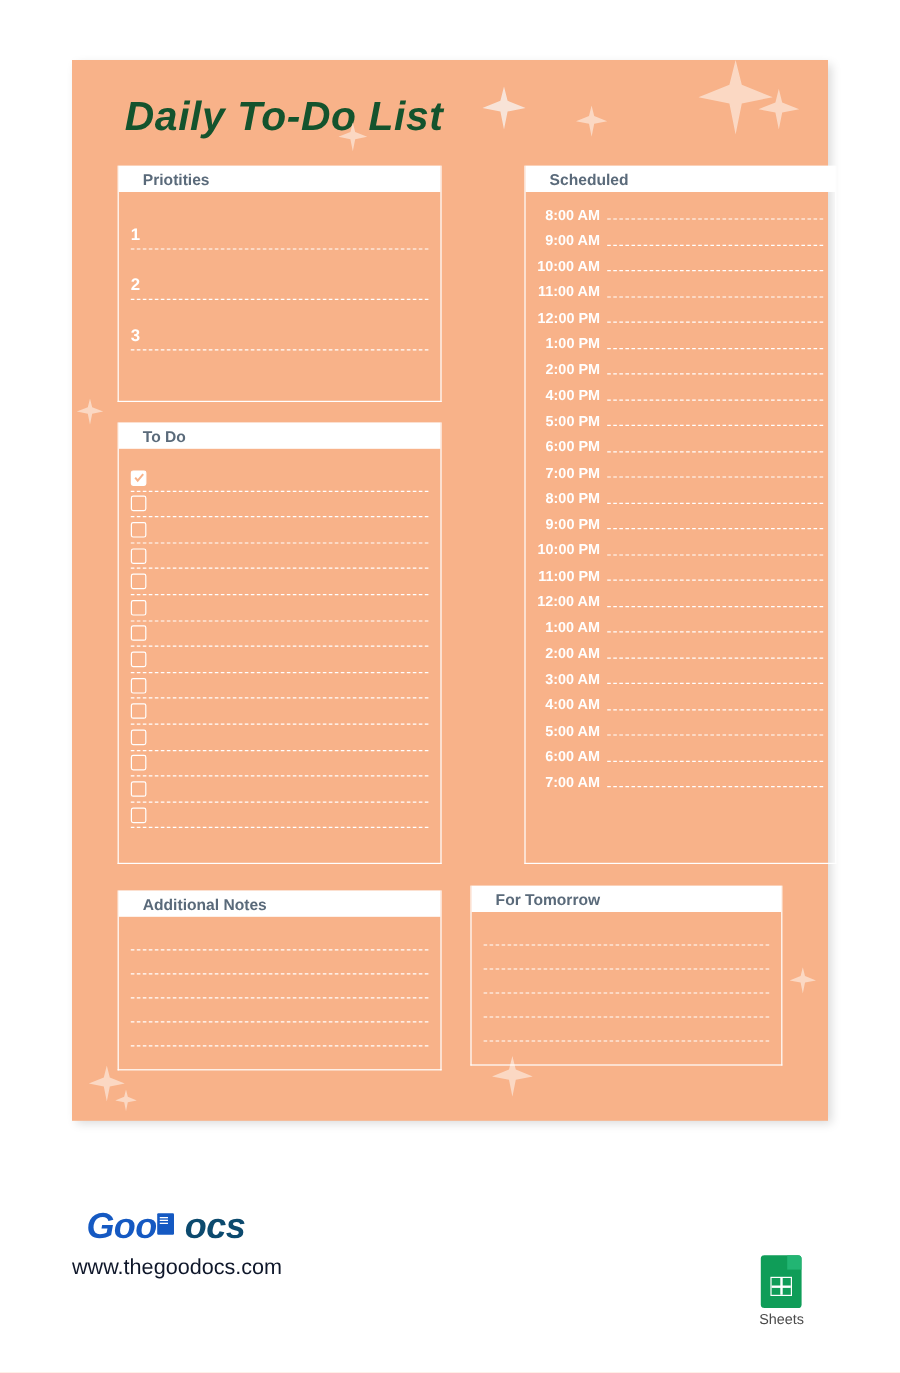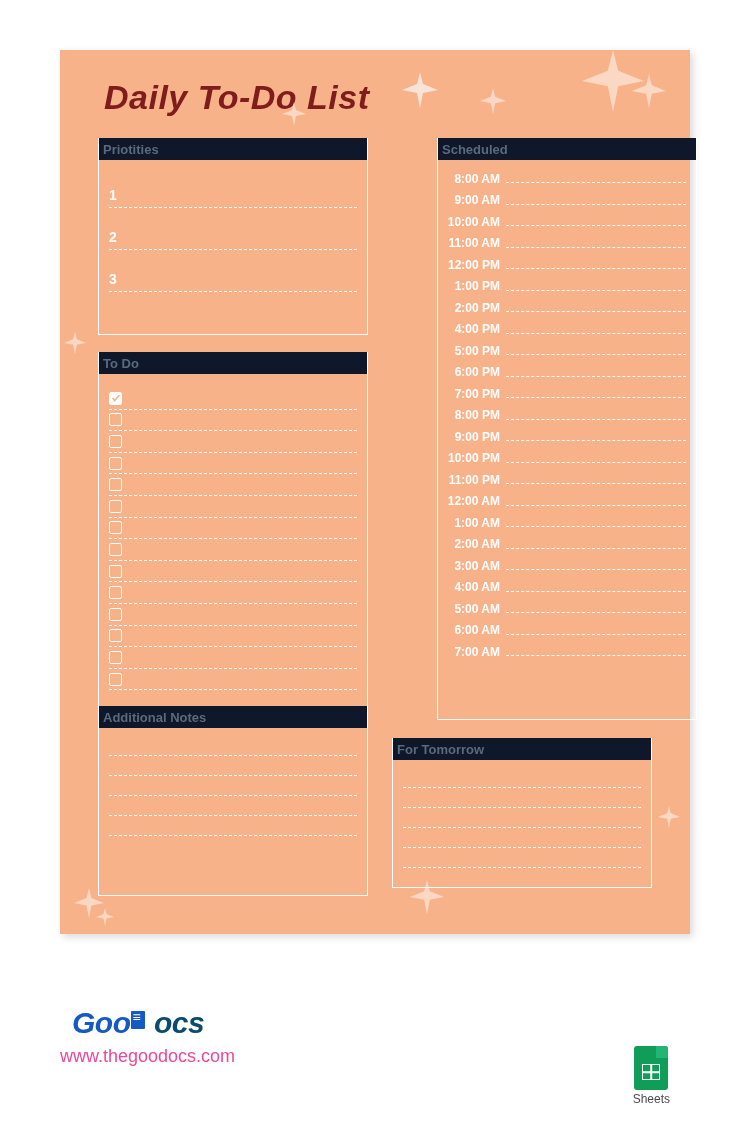--- a/index.html
+++ b/index.html
@@ -19,40 +19,40 @@
     background: #f8b289;
     box-shadow: 3px 3px 8px rgba(0,0,0,0.15);
   }
   .title {
     position: absolute;
     left: 44px;
     top: 28px;
     font-size: 34px;
     font-weight: bold;
     font-style: italic;
-    color: #7f1d1d;
+    color: #14532d;
     letter-spacing: 0.5px;
   }
   .sparkle {
     position: absolute;
     color: #f8e3d7;
     pointer-events: none;
   }
   .sparkle svg { display: block; }
   .section {
     position: absolute;
     border: 1px solid #fff;
     border-top: none;
   }
   .section-header {
-    background: #0f172a;
+    background: #ffffff;
     color: #5a6a7a;
     font-size: 13px;
     font-weight: bold;
-    padding: 4px 4px;
+    padding: 4px 20px;
     height: 22px;
   }
   .section-body {
     padding: 6px 10px 6px 10px;
   }
   
   .priorities { left: 38px; top: 88px; width: 270px; height: 197px; }
   .prio-row {
     height: 42px;
     border-bottom: 1px dashed #fff;
@@ -106,21 +106,21 @@
     padding-right: 6px;
     flex-shrink: 0;
   }
   .sched-line {
     flex: 1;
     border-bottom: 1px dashed #fff;
     height: 1px;
     margin-top: 8px;
   }
   
-  .notes-sec { left: 38px; top: 656px; width: 270px; height: 190px; }
+  .notes-sec { left: 38px; top: 692px; width: 270px; height: 150px; }
   .tomorrow-sec { left: 332px; top: 688px; width: 260px; height: 150px; }
   .lines-body { padding: 8px 10px 4px 10px; }
   .line-row { height: 20px; border-bottom: 1px dashed #fff; }
   
   .footer {
     position: absolute;
     left: 60px;
     top: 994px;
     width: 630px;
     height: 90px;
@@ -151,21 +151,21 @@
     font-size: 14px;
     color: #fff;
     font-style: normal;
   }
   .logo .ocs { color: #0c4a6e; }
   .url {
     position: absolute;
     left: 0px;
     top: 52px;
     font-size: 18px;
-    color: #ec4899;
+    color: #0f172a;
   }
   .sheets-badge {
     position: absolute;
     right: 20px;
     top: 8px;
     text-align: center;
     margin-top: 44px;
   }
   .sheets-icon {
     width: 34px;

